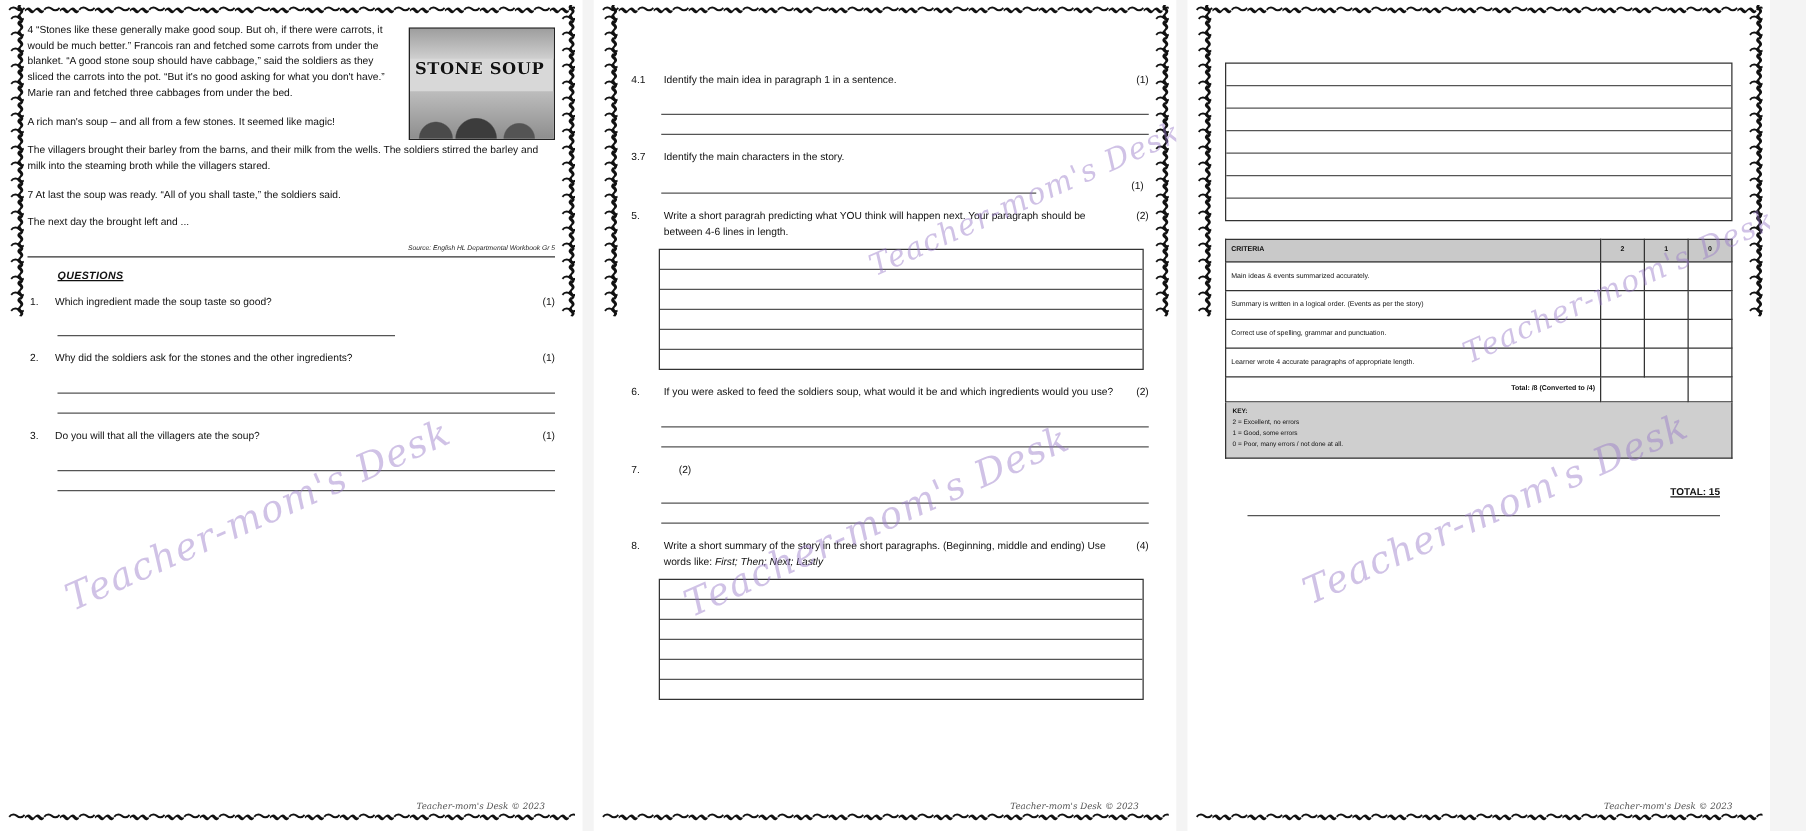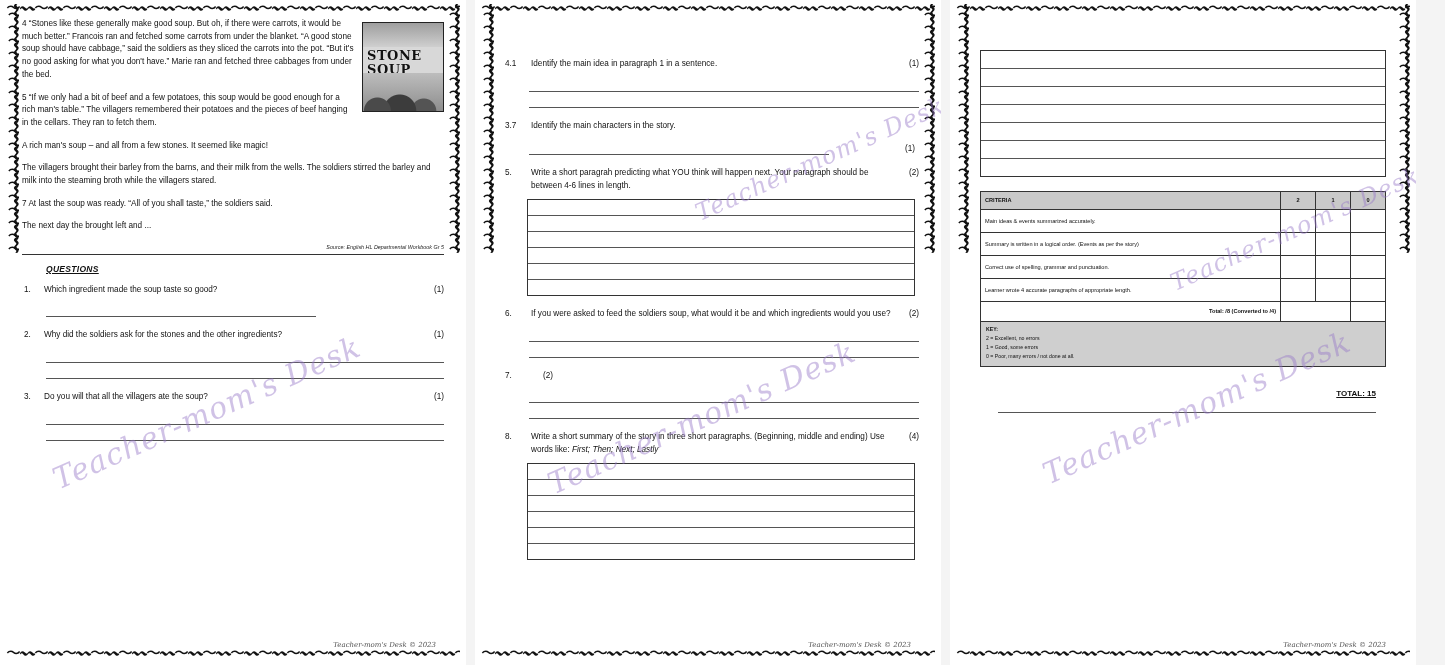--- a/index.html
+++ b/index.html
@@ -78,20 +78,21 @@
 
   .img-block {
     float: right;
     width: 80px;
     height: 88px;
     margin: 4px 0 2px 8px;
     border: 1px solid #222;
     background: #d8d8d8;
     position: relative;
     overflow: hidden;
+    padding-left: 35px;
   }
   .img-block .poster-title {
     position: absolute;
     left: 4px; top: 26px;
     font-family: "DejaVu Serif", serif;
     font-weight: bold;
     font-size: 13px;
     color: #111;
     letter-spacing: 0.5px;
     line-height: 1.05;
@@ -284,21 +285,20 @@
 
     <div class="page-inner">
       <div class="content">
         <div class="img-block">
           <div class="poster-top"></div>
           <div class="poster-title">STONE SOUP</div>
           <div class="poster-figs"></div>
         </div>
 
         <p class="para">4 “Stones like these generally make good soup. But oh, if there were carrots, it would be much better.” Francois ran and fetched some carrots from under the blanket. “A good stone soup should have cabbage,” said the soldiers as they sliced the carrots into the pot. “But it's no good asking for what you don't have.” Marie ran and fetched three cabbages from under the bed.</p>
-        <p class="para para-tight">5 “If we only had a bit of beef and a few potatoes, this soup would be good enough for a rich man's table.” The villagers remembered their potatoes and the pieces of beef hanging in the cellars. They ran to fetch them.</p>
         <p class="para">A rich man's soup – and all from a few stones. It seemed like magic!</p>
         <p class="para">The villagers brought their barley from the barns, and their milk from the wells. The soldiers stirred the barley and milk into the steaming broth while the villagers stared.</p>
         <p class="para para-tight">7 At last the soup was ready. “All of you shall taste,” the soldiers said.</p>
         <p class="para">The next day the brought left and ...</p>
 
         <div class="img-caption">Source: English HL Departmental Workbook Gr 5</div>
         <hr class="rule-full">
 
         <div class="q-heading">QUESTIONS</div>
 

